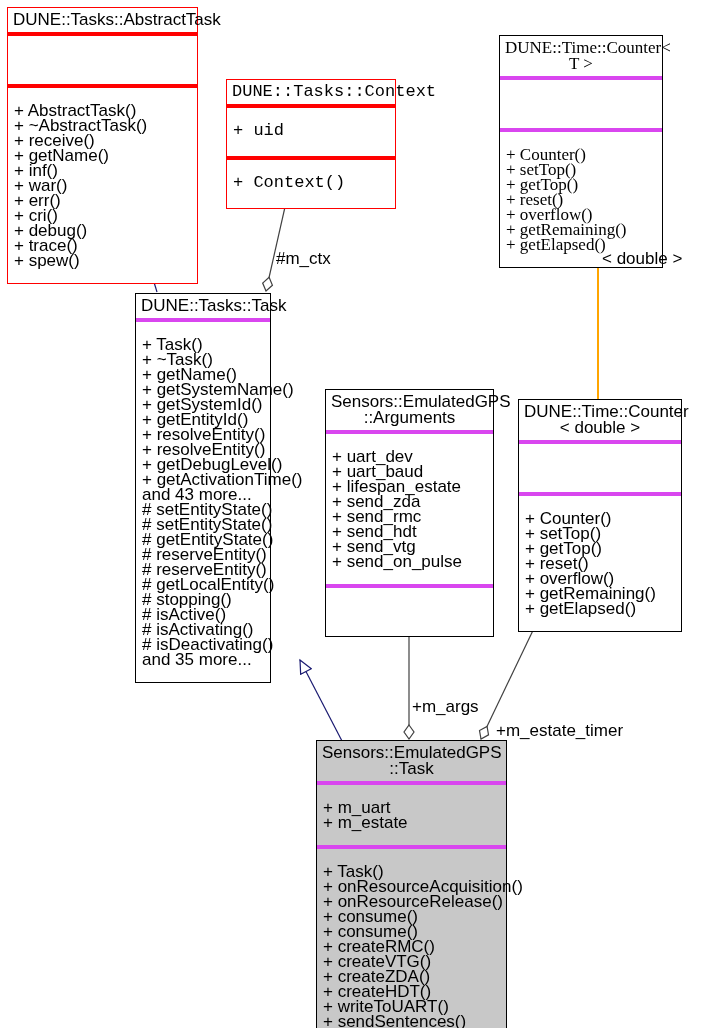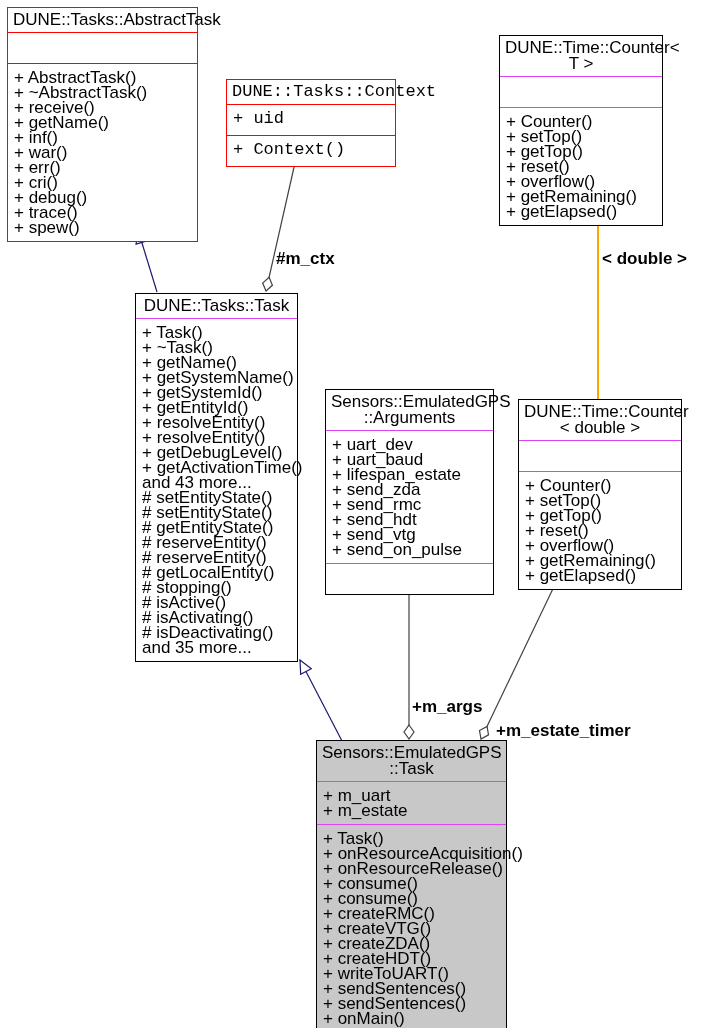--- a/index.html
+++ b/index.html
@@ -30,41 +30,40 @@
   }
   .uml-box.red-border { border-color: #ff0000; }
   .uml-box.gray-fill { background: #c8c8c8; }
   .uml-title {
     text-align: center;
     padding: 4px 5px;
     line-height: 16px;
     white-space: pre-line;
   }
   .uml-sec {
-    border-top: 1px solid #d946ef;
-    padding: 6px 6px;
+    border-top: 4px solid #d946ef;
+    padding: 15px 6px;
     min-height: 18px;
   }
   .uml-box.red-border .uml-sec { border-top-color: #ff0000; }
   .member-line {
     line-height: 15px;
     white-space: nowrap;
   }
   .edge-label {
     position: absolute;
     z-index: 2;
     line-height: 15px;
     white-space: nowrap;
-    font-weight: bold;
   }
   
   #box-abstract-task  { left: 7px;   top: 7px;   width: 191px; }
   #box-context        { left: 226px; top: 79px;  width: 170px; font-family: Liberation Mono, monospace; }
-  #box-counter-t      { left: 499px; top: 35px;  width: 164px; }
-  #box-task           { left: 135px; top: 293px; width: 163px; }
+  #box-counter-t      { left: 499px; top: 35px;  width: 164px; font-family: Liberation Serif, serif; }
+  #box-task           { left: 135px; top: 293px; width: 136px; }
   #box-arguments      { left: 325px; top: 389px; width: 169px; }
   #box-counter-double { left: 518px; top: 399px; width: 164px; }
   #box-gps-task       { left: 316px; top: 740px; width: 191px; }
   
   #label-m-ctx          { left: 276px; top: 251px; }
   #label-template-inst  { left: 602px; top: 251px; }
   #label-m-args         { left: 412px; top: 699px; }
   #label-m-estate-timer { left: 496px; top: 699px; margin-top: 24px; }
 </style>
 </head>

